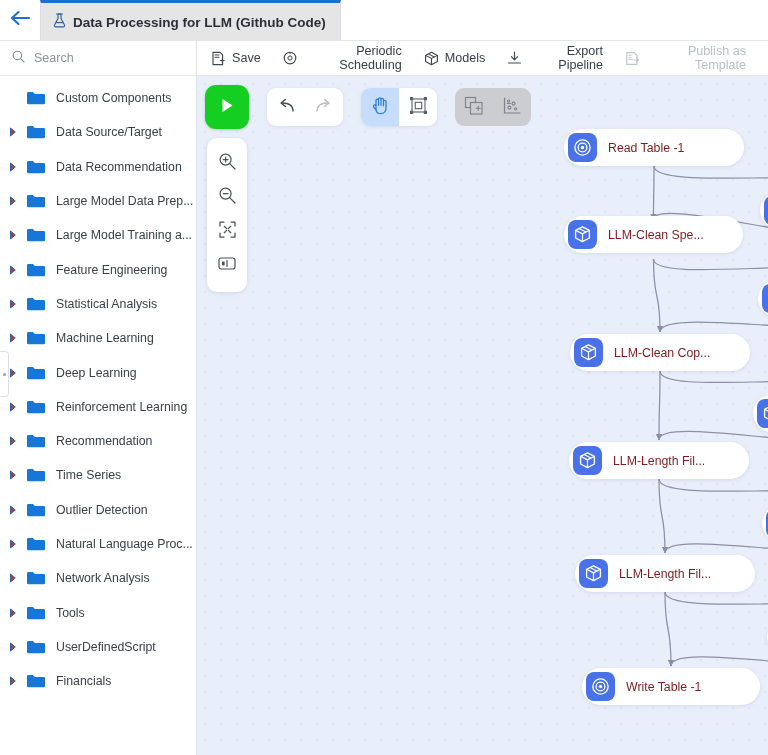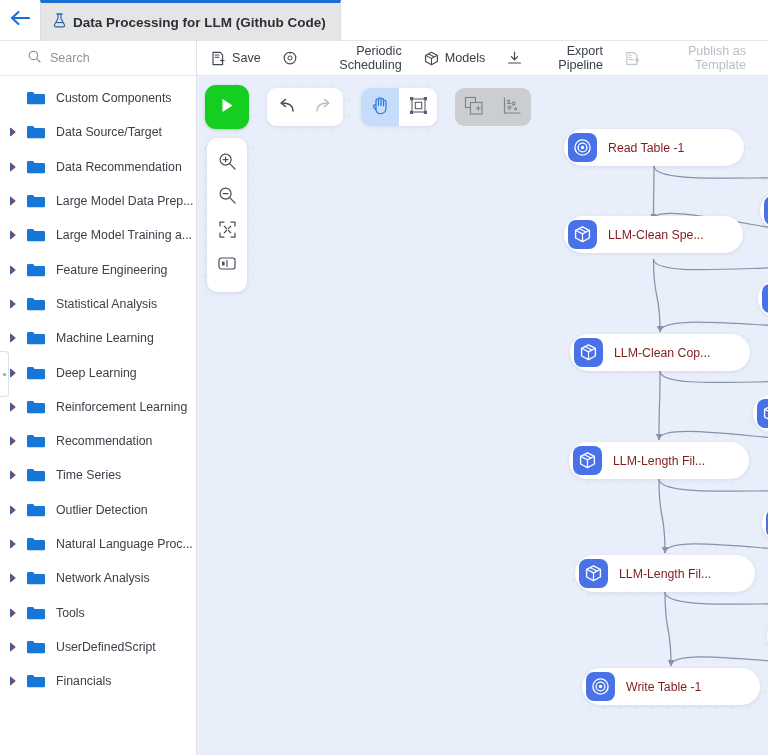--- a/index.html
+++ b/index.html
@@ -48,21 +48,21 @@
     width: 197px; flex: 0 0 197px;
     background: #ffffff;
     border-right: 1px solid #dfe3e8;
     display: flex; flex-direction: column;
     min-height: 0;
     position: relative;
   }
   .search-row {
     height: 35px; flex: 0 0 35px;
     display: flex; align-items: center; gap: 9px;
-    padding: 0 28px;
+    padding: 0 12px;
     border-bottom: 1px solid #e7eaee;
     cursor: text;
   }
   .search-placeholder { font-size: 12.5px; color: #8d939c; }
   .tree {
     flex: 1 1 auto; overflow: hidden; padding-top: 5px;
     position: relative;
   }
   .tree-item {
     height: 34.3px;

